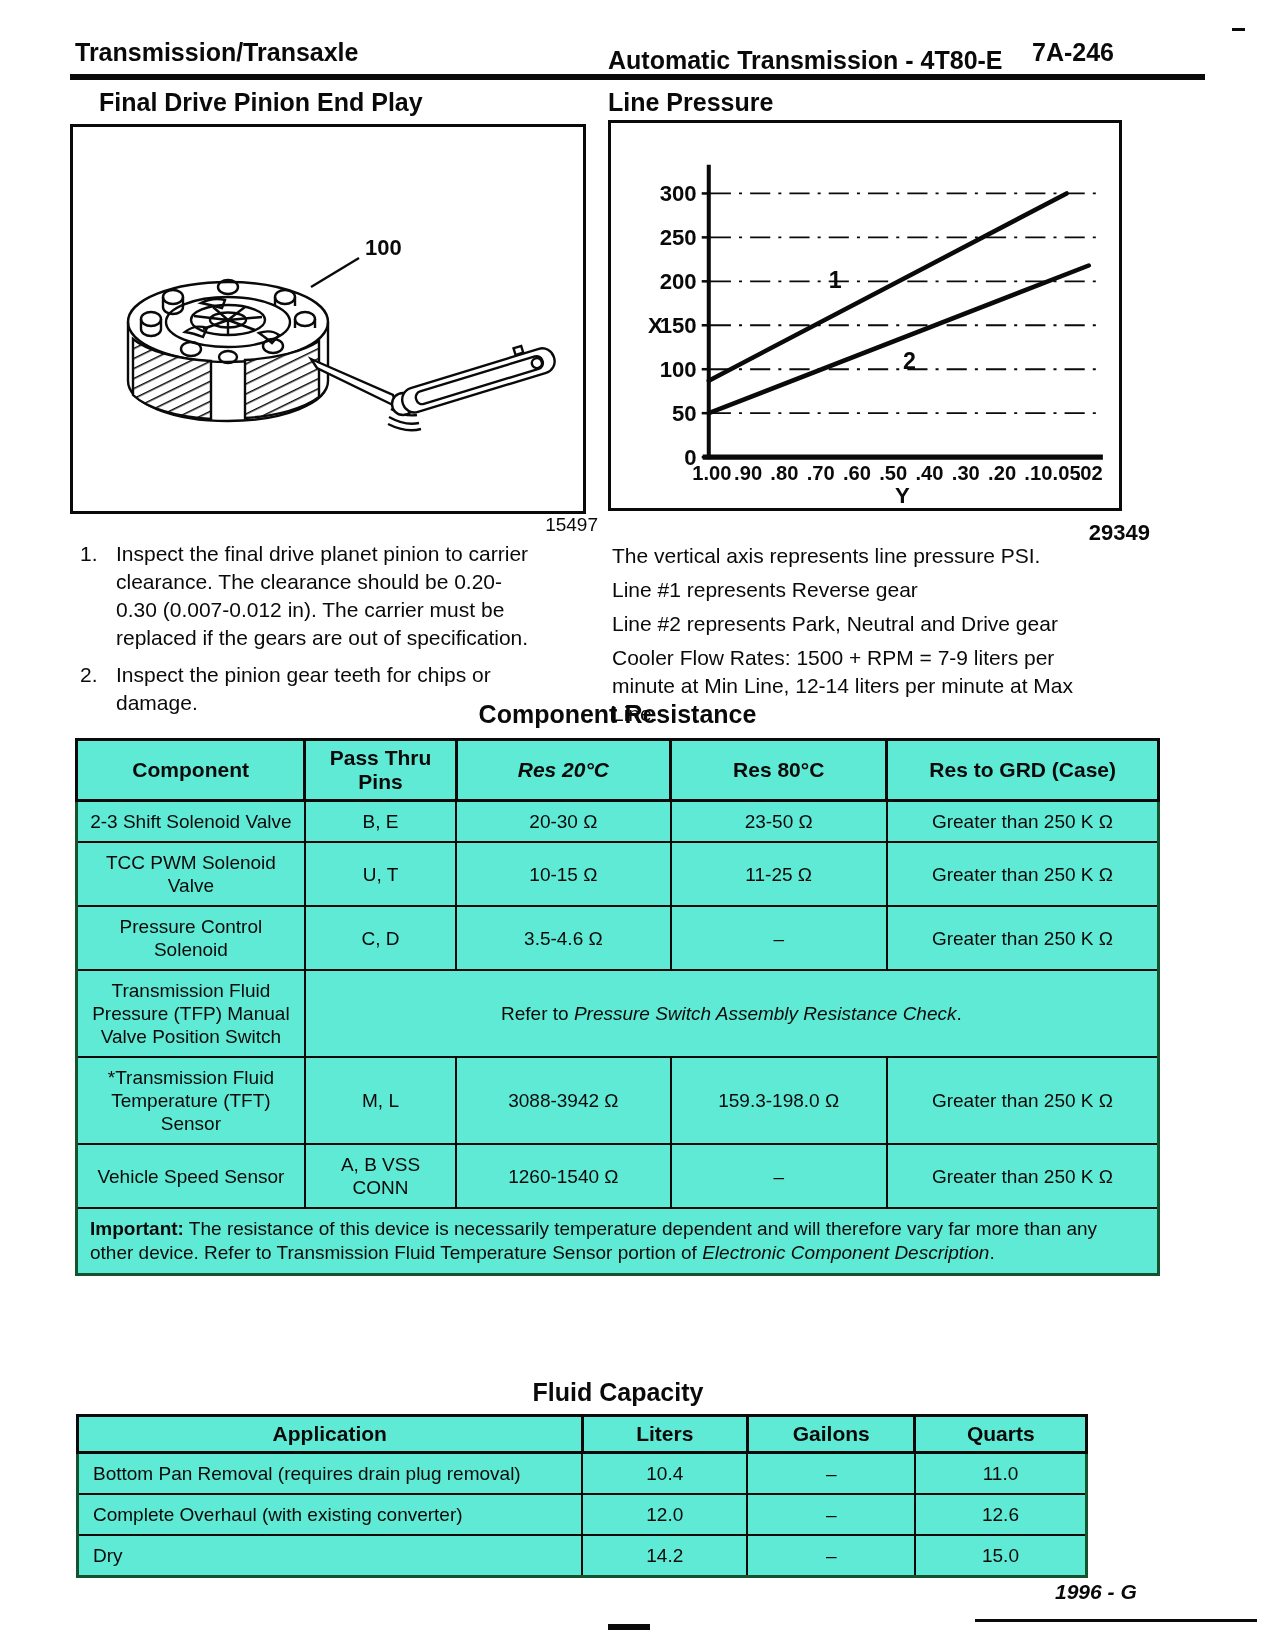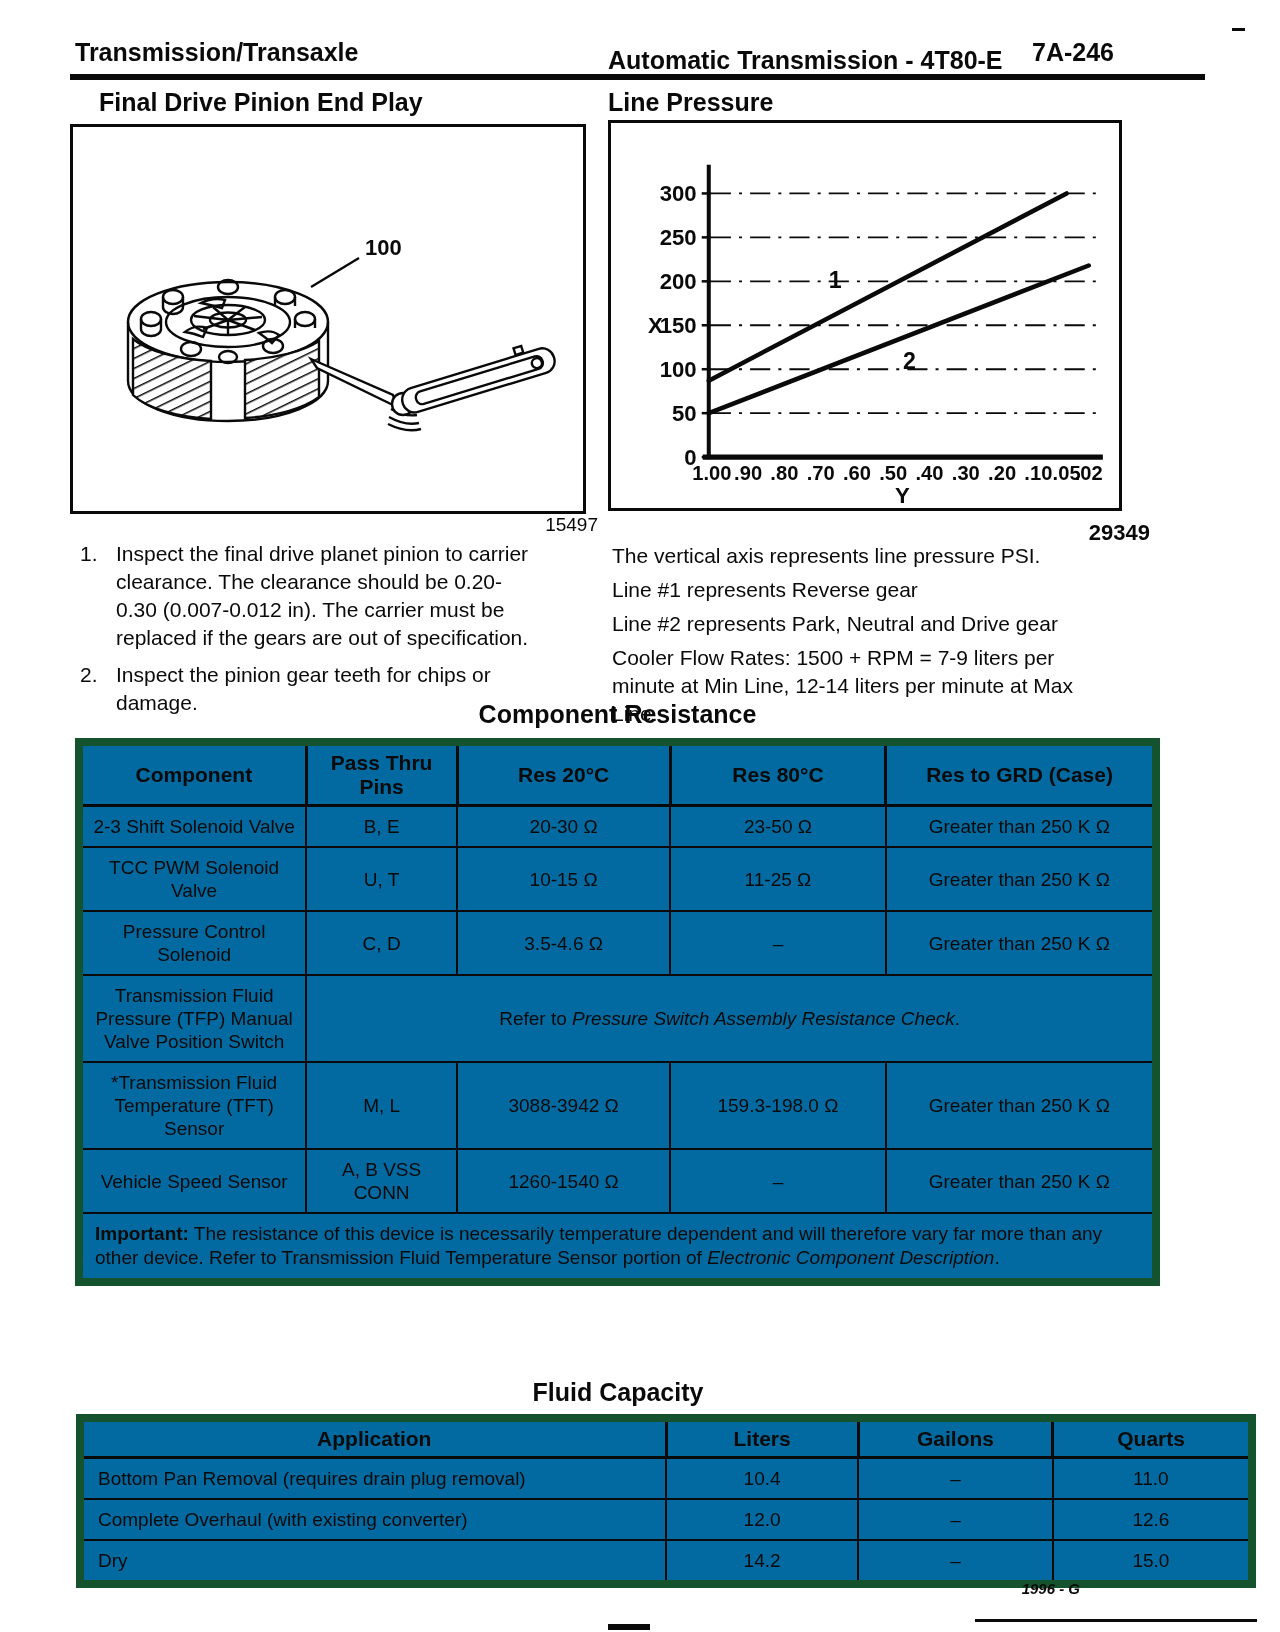--- a/index.html
+++ b/index.html
@@ -27,32 +27,32 @@
   .step{display:flex; margin-bottom:9px;}
   .step-num{width:36px; flex:0 0 36px; font-weight:normal;}
   .step-text{flex:1;}
 
   .graph-notes{position:absolute; left:612px; top:542px; width:486px; font-size:21px; line-height:28px;}
   .graph-notes p{margin:0 0 6px 0;}
 
   .cr-title{position:absolute; left:75px; top:700px; width:1085px; text-align:center; font-size:25px; font-weight:bold;}
   .cr-table-wrap{position:absolute; left:75px; top:738px; width:1085px;}
   .fc-title{position:absolute; left:76px; top:1378px; width:1084px; text-align:center; font-size:25px; font-weight:bold;}
-  .fc-table-wrap{position:absolute; left:76px; top:1414px; width:1180px;border-radius:15px;}
-
-  table.man{border-collapse:collapse; width:100%; border:8px solid #14532d; background:#0369a1;}
+  .fc-table-wrap{position:absolute; left:76px; top:1414px; width:1012px;border-radius:15px;}
+
+  table.man{border-collapse:collapse; width:100%; border:3px solid #14532d; background:#5eead4;}
   table.man th{border:3px solid #0a0a0a; font-size:21px; font-weight:bold; padding:5px 6px; text-align:center; line-height:24px;}
   table.man td{border:2.5px solid #0a0a0a; font-size:19px; padding:8px 8px; text-align:center; vertical-align:middle; line-height:23px;}
   table.man td.left{text-align:left; padding-left:14px;}
   table.man td.note{text-align:left; padding:8px 12px; font-size:19px; line-height:24px;}
-  .cr-col0{width:21.1%;} .cr-col1{width:14.0%;} .cr-col2{width:19.8%;} .cr-col3{width:20.0%;} .cr-col4{width:25.1%;}
+  .cr-col0{width:21.1%;} .cr-col1{width:14.0%;} .cr-col2{width:19.8%;font-style:italic;} .cr-col3{width:20.0%;} .cr-col4{width:25.1%;}
   .fc-col0{width:50.0%;} .fc-col1{width:16.4%;} .fc-col2{width:16.6%;} .fc-col3{width:17.0%;}
 
-  .footer-edition{position:absolute; left:970px; top:1580px; width:110px; text-align:right;
-    font-size:15px; font-weight:bold; font-style:italic;}
+  .footer-edition{position:absolute; left:1055px; top:1580px; width:110px; 
+    font-size:21px; font-weight:bold; font-style:italic;}
   .bottom-line{position:absolute; left:975px; top:1619px; width:282px; height:3px; background:#0a0a0a;}
   .bottom-bar{position:absolute; left:608px; top:1624px; width:42px; height:6px; background:#0a0a0a;}
 </style>
 </head>
 <body>
 
 <div class="page">
 
   <div class="hdr-left">Transmission/Transaxle</div>
   <div class="hdr-center">Automatic Transmission - 4T80-E</div>

